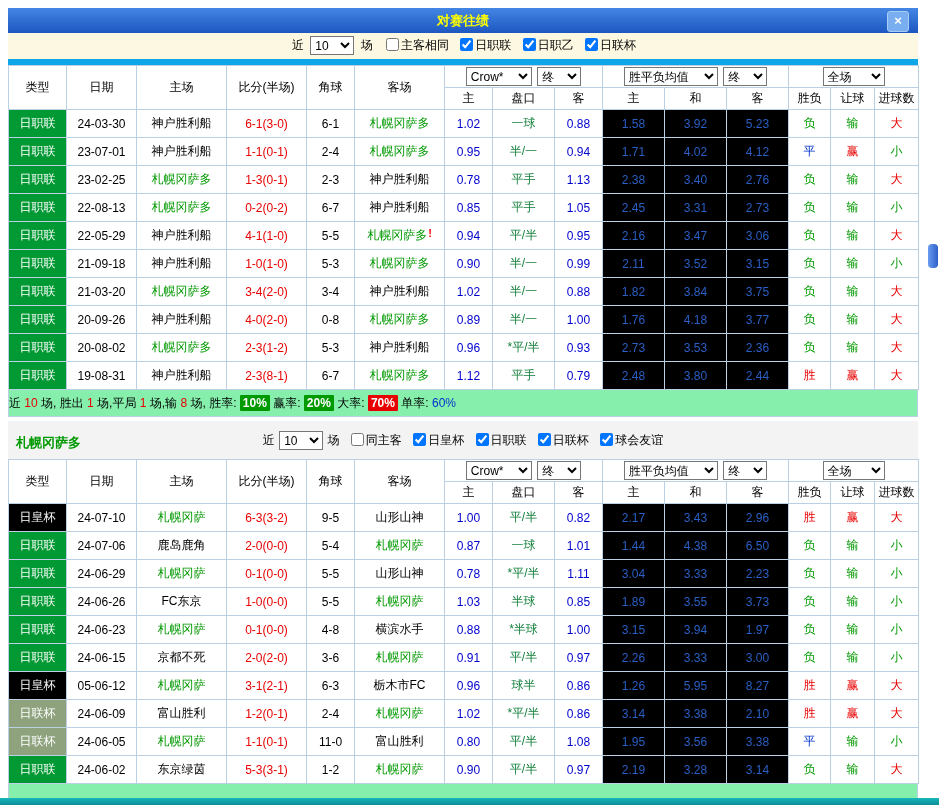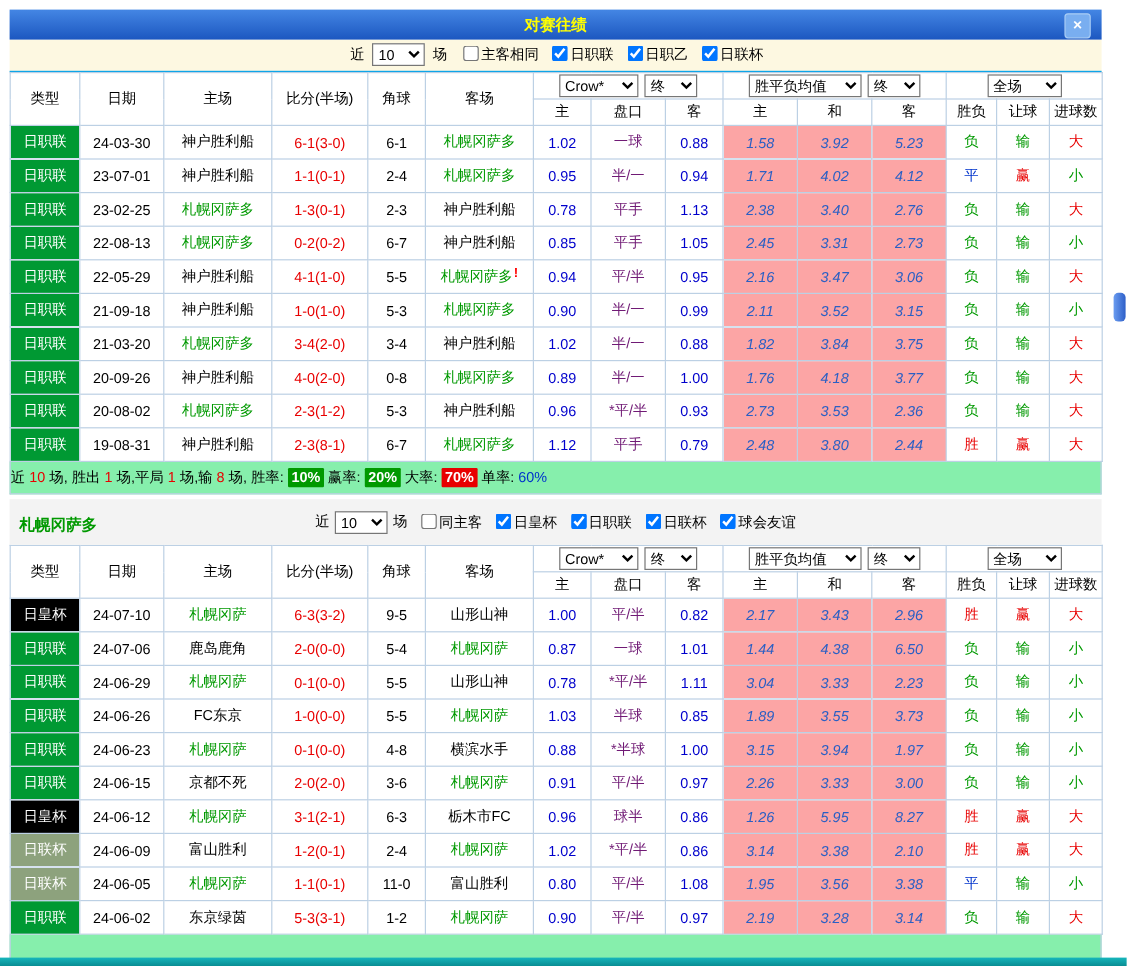--- a/index.html
+++ b/index.html
@@ -13,41 +13,41 @@
     background:linear-gradient(180deg,#4486e4 0%,#1c57c0 100%);
     color:#ffff00;font-weight:bold;font-size:13px;position:relative;
   }
   .titlebar.light{background:linear-gradient(180deg,#39a0ee 0%,#0f74cd 100%);}
   .closebtn{
     position:absolute;right:9px;top:3px;width:20px;height:19px;line-height:18px;text-align:center;
     background:#79aef0;border:1px solid #a8ccf5;color:#fff;font-weight:bold;border-radius:3px;
     font-size:13px;cursor:pointer;
   }
   .filterbar{
-    height:26px;line-height:25px;background:#fdf8e1;border-bottom:1px solid #0ea5e9;
+    height:26px;line-height:25px;background:#fdf8e1;border-bottom:6px solid #0ea5e9;
     text-align:center;white-space:nowrap;
   }
   .filterbar .lbl{margin:0 2px;}
   label.chk{margin-left:6px;cursor:pointer;}
   input[type=checkbox],input[type=radio]{vertical-align:middle;margin:0 2px 2px 2px;}
   select{font-size:12px;font-family:inherit;vertical-align:middle;height:19px;margin:0 1px;background:#fff;}
   .sel-games{width:44px;}
   .sel-co{width:66px;}
   .sel-fin{width:44px;}
   .sel-euro{width:94px;}
   .sel-scope{width:62px;}
   table.grid{border-collapse:collapse;table-layout:fixed;width:910px;background:#fff;font-size:12px;}
   .grid th,.grid td{
     border:1px solid #bcd0e4;text-align:center;padding:0;overflow:hidden;white-space:nowrap;
   }
   .grid thead th{height:21px;font-weight:normal;background:#fff;}
   .grid tbody td{height:27px;}
   .c-odds{color:#0000cc;}
-  .c-pan{color:#701a75;}
-  .c-euro{background:#fca5a5;color:#2a5fc4;font-style:italic;}
+  .c-pan{color:#15803d;}
+  .c-euro{background:#000000;color:#2a5fc4;}
   .c-score{color:#e80000;}
   .tg{color:#009900;}
   .lg-g{background:#009933;color:#fff;}
   .lg-k{background:#000000;color:#fff;}
   .lg-o{background:#8da27d;color:#fff;}
   .res-r{color:#e80000;}
   .res-g{color:#009900;}
   .res-b{color:#0033cc;}
   .mark{color:#ff0000;font-weight:bold;font-size:11px;vertical-align:top;margin-left:1px;}
   .summary{
@@ -483,21 +483,21 @@
     <td class="c-odds">0.97</td>
     <td class="c-euro">2.26</td>
     <td class="c-euro">3.33</td>
     <td class="c-euro">3.00</td>
     <td class="res-g">负</td>
     <td class="res-g">输</td>
     <td class="res-g">小</td>
   </tr>
         <tr>
     <td class="lg-k">日皇杯</td>
-    <td>24-06-12</td>
+    <td>05-06-12</td>
     <td class="tg">札幌冈萨</td>
     <td class="c-score">3-1(2-1)</td>
     <td>6-3</td>
     <td>栃木市FC</td>
     <td class="c-odds">0.96</td>
     <td class="c-pan">球半</td>
     <td class="c-odds">0.86</td>
     <td class="c-euro">1.26</td>
     <td class="c-euro">5.95</td>
     <td class="c-euro">8.27</td>

